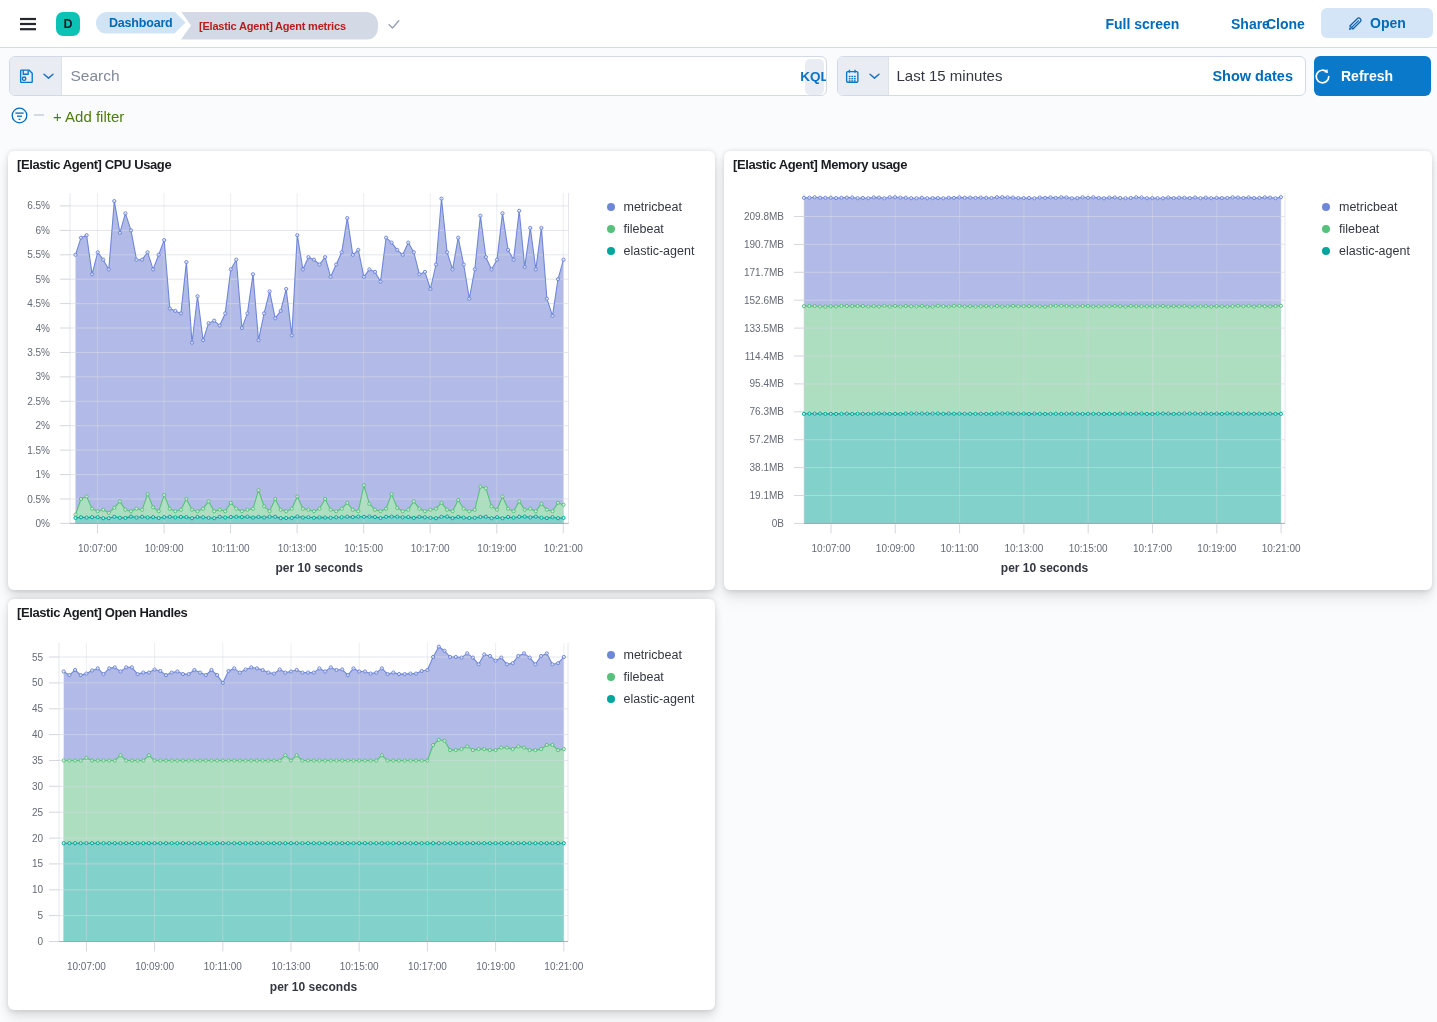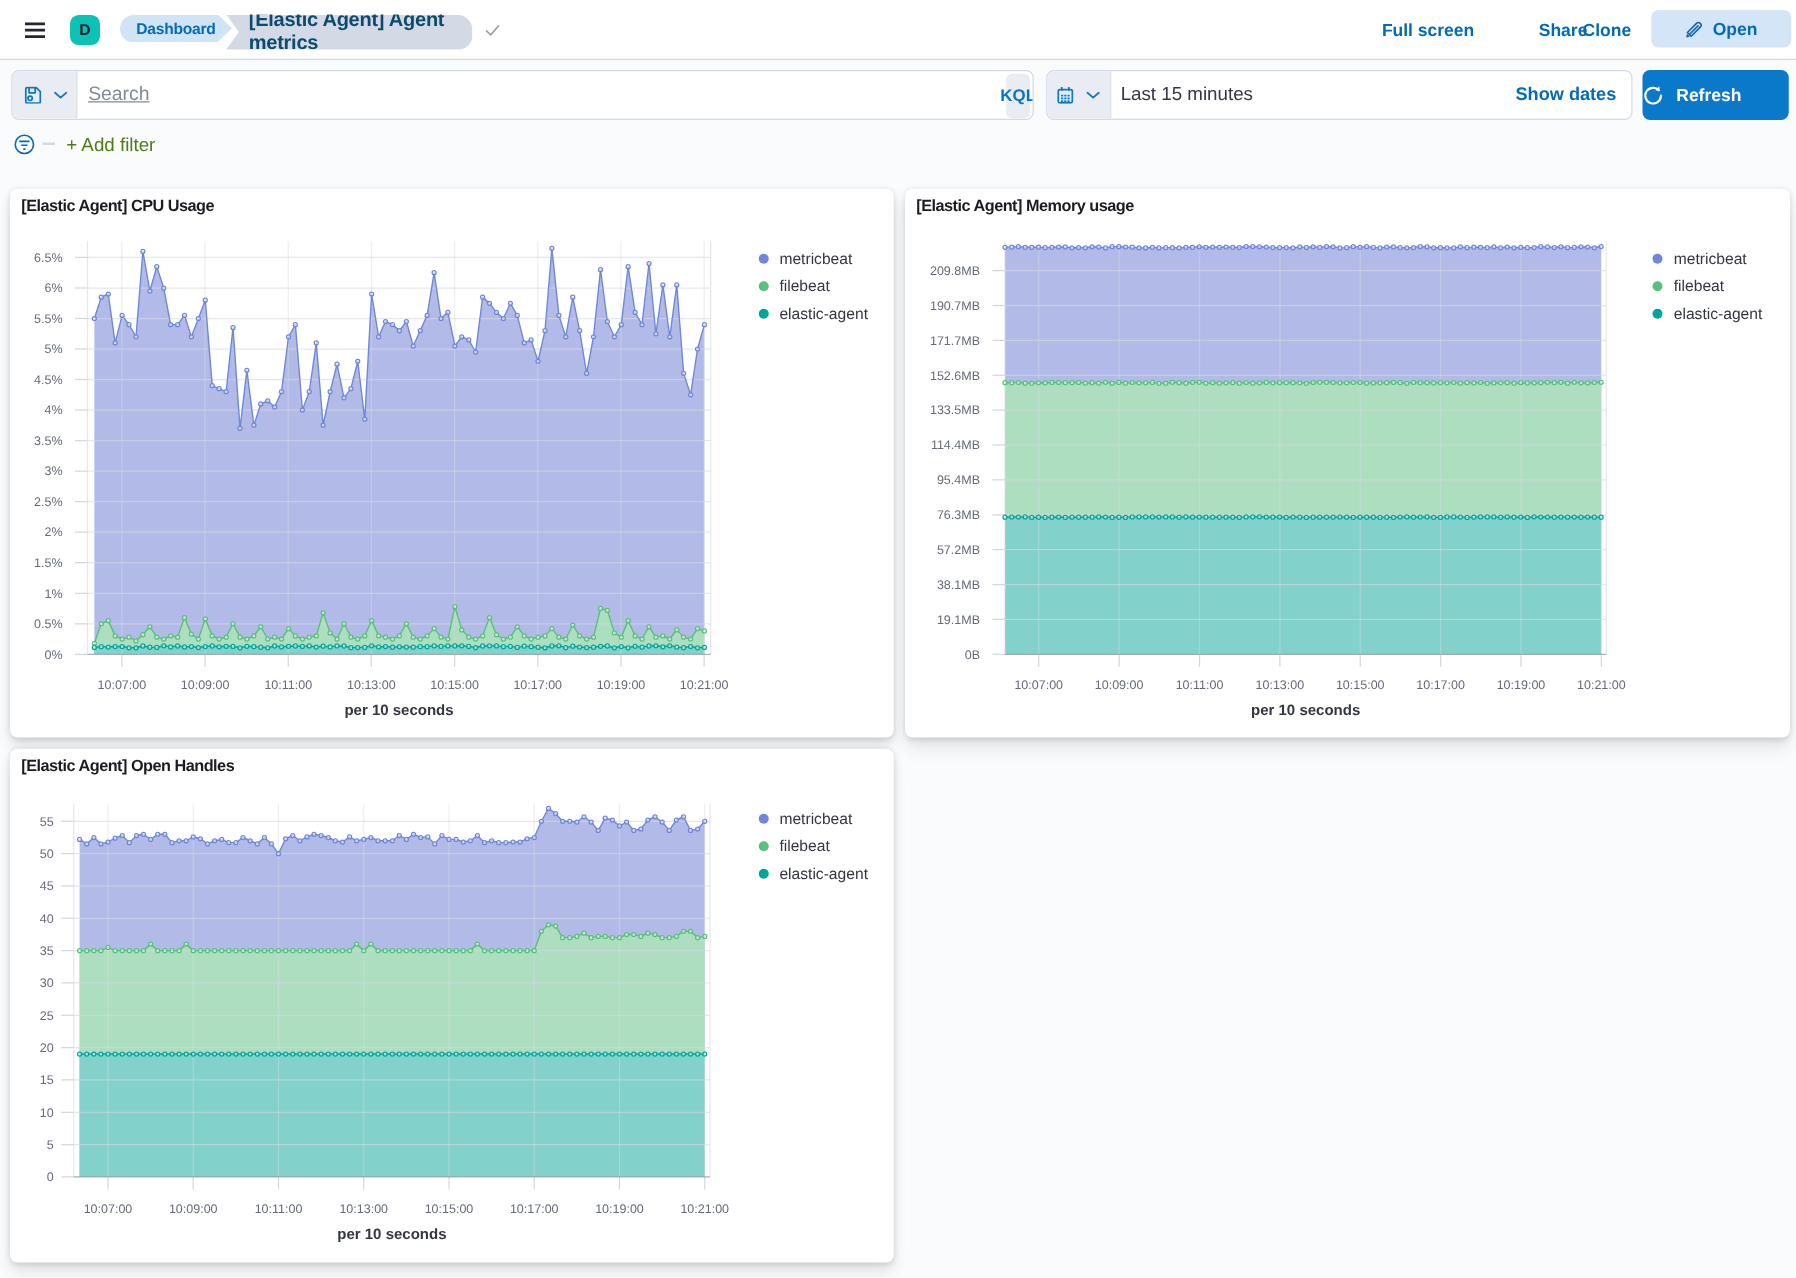--- a/index.html
+++ b/index.html
@@ -1,19 +1,19 @@
 <!DOCTYPE html>
 <html><head><meta charset="utf-8"><title>Dashboard</title><style>
 * { margin:0; padding:0; box-sizing:border-box; }
 html,body { width:1437px; height:1022px; background:#fafbfd; font-family:"Liberation Sans",sans-serif; overflow:hidden; position:relative; }
 .abs { position:absolute; }
 .hdr { left:0; top:0; width:1437px; height:48px; background:#fff; border-bottom:1px solid #d3dae6; }
 .panel { background:#fff; border-radius:6px; box-shadow:0 0.9px 4px rgba(0,0,0,0.09), 0 2.6px 8px rgba(0,0,0,0.06), 0 5.7px 12px rgba(0,0,0,0.05), 0 12px 14px rgba(0,0,0,0.04); }
 .crumb1 { left:96px; top:11.5px; width:89.5px; height:22px; background:#d0e4f6; clip-path:polygon(0 0, calc(100% - 11px) 0, 100% 50%, calc(100% - 11px) 100%, 0 100%); border-radius:12px 0 0 12px; display:flex; align-items:center; padding-left:13px; font-size:12.5px; font-weight:bold; letter-spacing:-0.2px; color:#006bb8; z-index:2; }
-.crumb2 { left:181px; top:11.5px; width:197px; height:28px; background:#d3dae6; clip-path:polygon(0 0, 100% 0, 100% 100%, 0 100%, 10px 50%); border-radius:0 12px 12px 0; display:flex; align-items:center; padding-left:18px; font-size:16px; font-weight:bold; letter-spacing:-0.2px; color:#0c4a6e; }
+.crumb2 { left:181px; top:11.5px; width:197px; height:28px; background:#d3dae6; clip-path:polygon(0 0, 100% 0, 100% 100%, 0 100%, 10px 50%); border-radius:0 12px 12px 0; display:flex; align-items:center; padding-left:18px; font-size:11px; font-weight:bold; letter-spacing:-0.2px; color:#b91c1c; }
 .hlink { top:0; height:48px; display:flex; align-items:center; font-size:14px; font-weight:600; color:#006bb8; }
 .editbtn { left:1320.5px; top:8px; width:112px; height:30px; background:#d3e5f7; border-radius:6px; display:flex; align-items:center; justify-content:center; gap:8px; font-size:14px; font-weight:600; color:#006bb8; }
 .fgrp { top:56px; height:39.5px; border:1px solid #d3dae6; border-radius:6px; background:#fff; display:flex; align-items:stretch; overflow:hidden; }
 .addon { background:#e9edf3; display:flex; align-items:center; justify-content:center; gap:4px; }
 .ph { color:#828a98; font-size:15.5px; }
 </style></head><body>
 
 <div class="abs hdr"></div>
 <div class="abs" style="left:19.8px;top:17px;"><svg width="16" height="14" viewBox="0 0 16 14">
       <g stroke="#25262e" stroke-width="2.2">
@@ -48,21 +48,21 @@
         <g fill="none" stroke="#0877c6" stroke-width="1.5" stroke-linejoin="round">
           <path d="M2.8 1.2 h8.2 l3.6 3.6 v9 a1 1 0 0 1 -1 1 h-10.8 a1 1 0 0 1 -1 -1 v-11.6 a1 1 0 0 1 1 -1 z"></path>
           <path d="M4.7 1.4 v4.4 h5.4 v-4.4"></path>
           <circle cx="5.6" cy="10.7" r="1.9"></circle>
         </g>
       </svg>
       <svg width="13" height="12" viewBox="0 0 16 16">
         <path d="M2 5.6 L8 10.8 L14 5.6" fill="none" stroke="#1d74c4" stroke-width="2" stroke-linecap="round" stroke-linejoin="round"></path>
       </svg>
     </div>
-  <div style="flex:1;display:flex;align-items:center;padding-left:9px;text-decoration:underline;" class="ph">Search</div>
+  <div style="flex:1;display:flex;align-items:center;padding-left:9px;" class="ph">Search</div>
   <div style="position:absolute;right:1.5px;top:1.5px;width:19px;height:36.5px;background:#e9edf3;border-radius:5px;display:flex;align-items:center;justify-content:center;font-size:13.5px;font-weight:bold;color:#0b72c4;">KQL</div>
 </div>
 <div class="abs fgrp" style="left:836.5px;width:469.5px;">
   <div class="addon" style="width:51px;border-right:1px solid #dde1e8;justify-content:flex-start;padding-left:7.5px;gap:8px;">
       <svg width="14.5" height="14.5" viewBox="0 0 16 16">
         <rect x="1.8" y="2.9" width="12.4" height="11.7" rx="1.3" fill="none" stroke="#0877c6" stroke-width="1.5"></rect>
         <line x1="4.9" y1="0.7" x2="4.9" y2="4" stroke="#0877c6" stroke-width="1.5"></line>
         <line x1="11.1" y1="0.7" x2="11.1" y2="4" stroke="#0877c6" stroke-width="1.5"></line>
         <g fill="#0877c6">
           <rect x="4.2" y="7.5" width="1.9" height="1.5"></rect>

